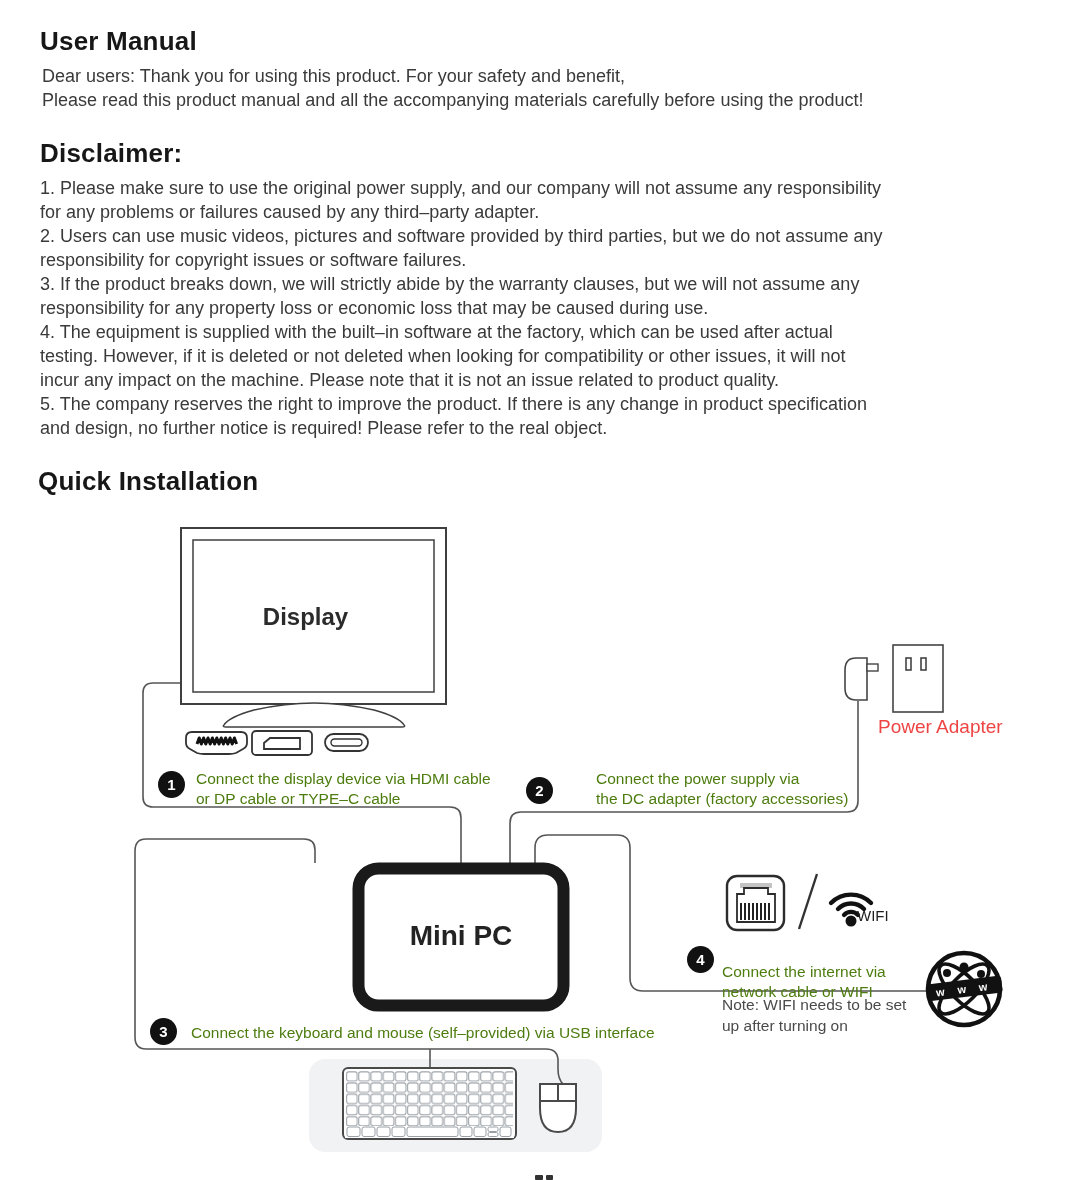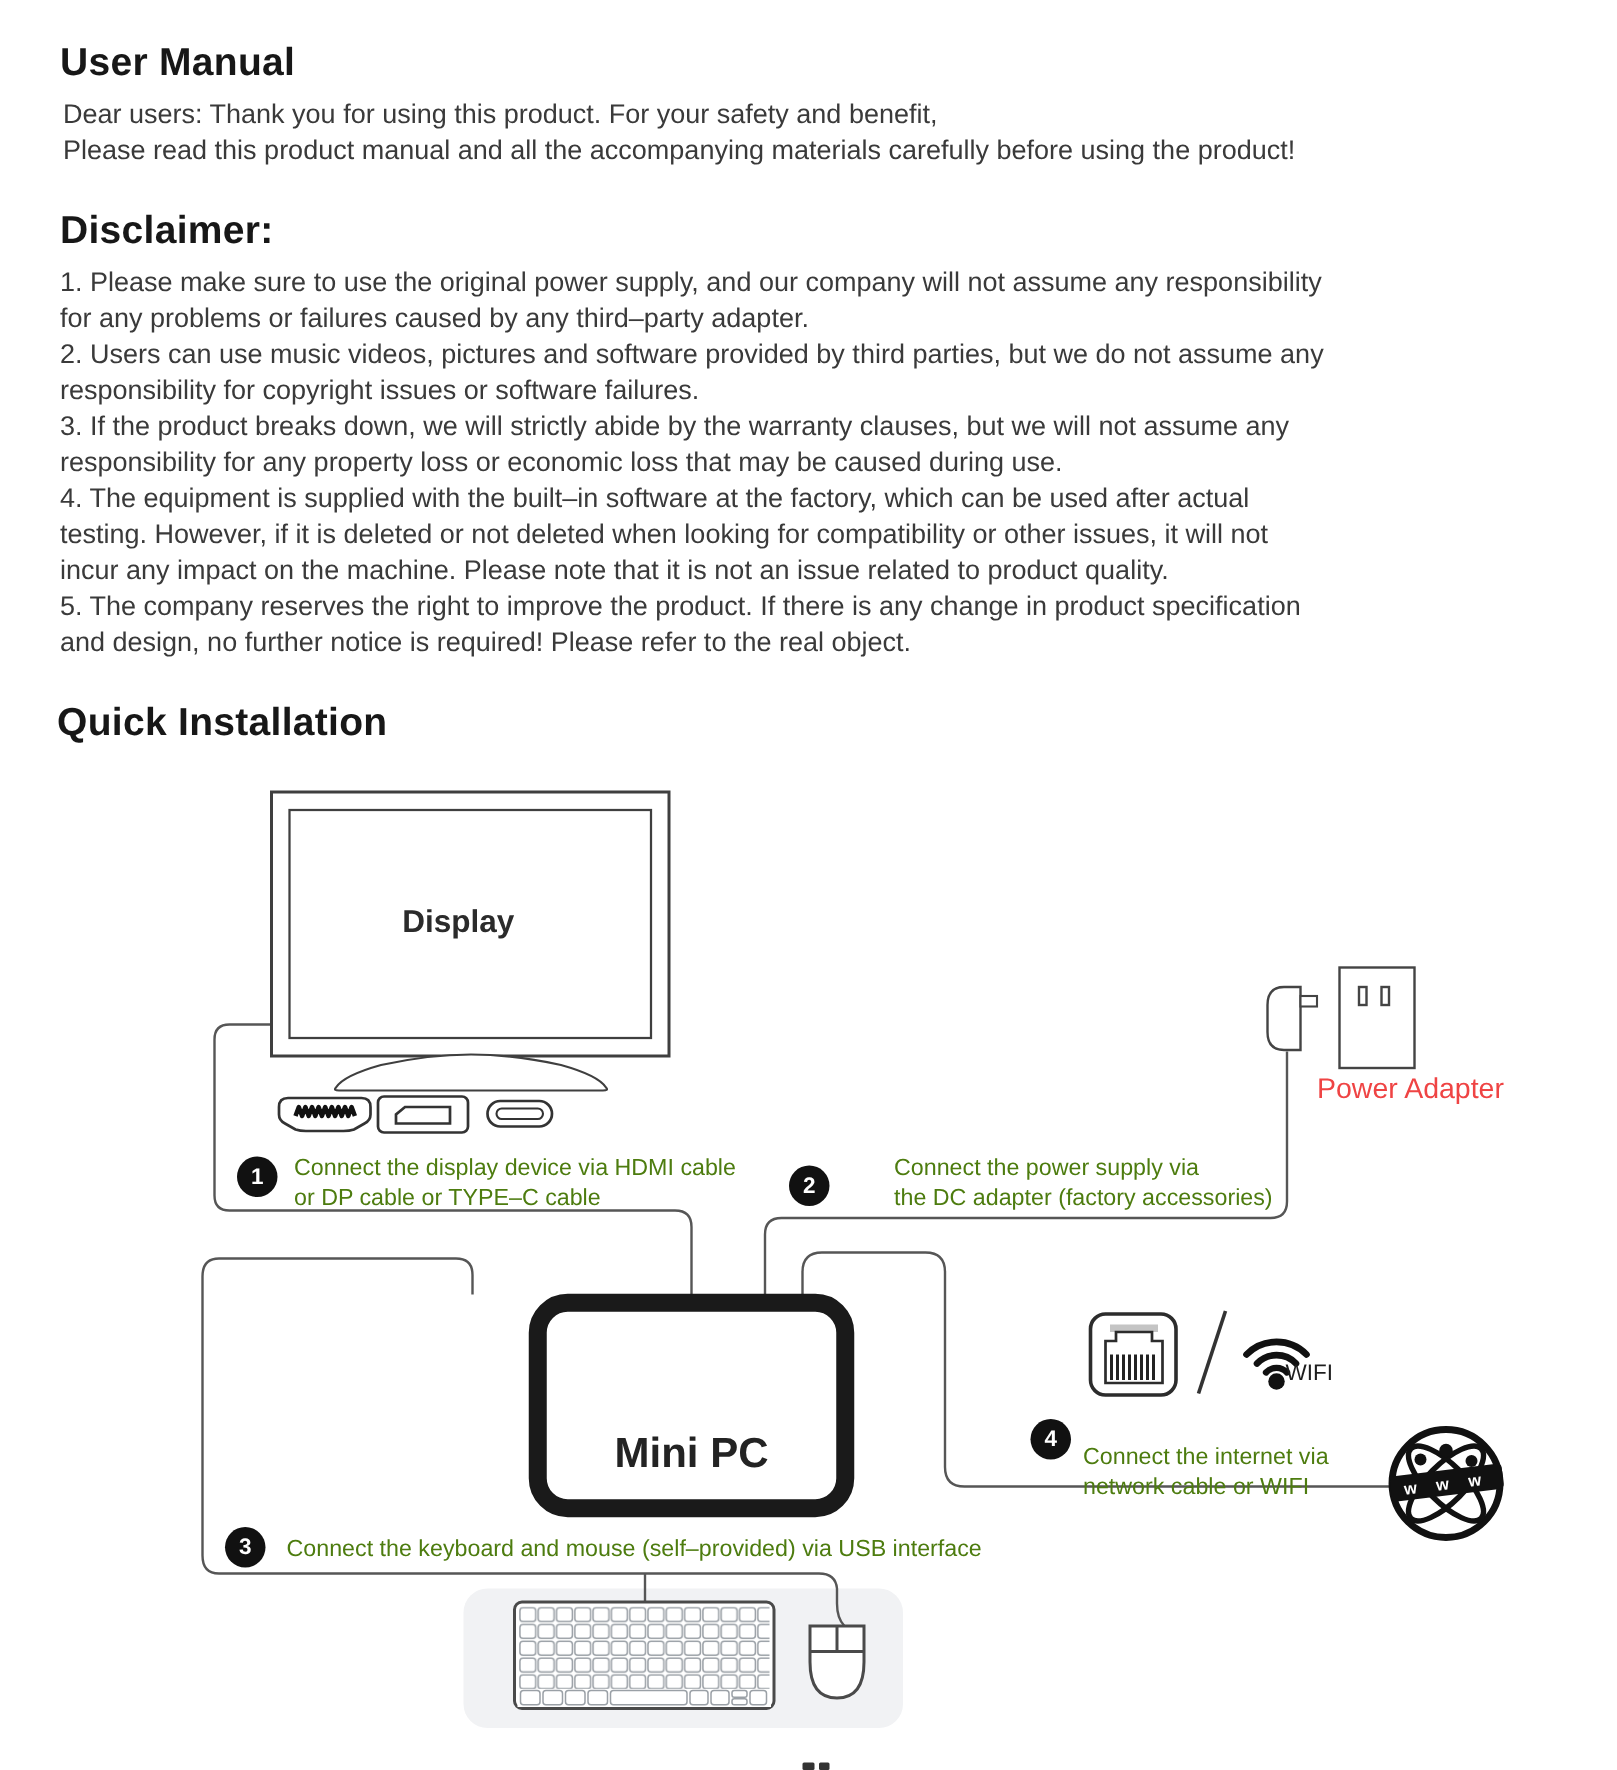--- a/index.html
+++ b/index.html
@@ -4,22 +4,22 @@
 <style>
   html,body{margin:0;padding:0;background:#ffffff;}
   .page{position:relative;width:1078px;height:1180px;background:#fff;overflow:hidden;
         font-family:"Liberation Sans",sans-serif;color:#3c3c3c;}
   .abs{position:absolute;}
   h1,h2{margin:0;font-weight:bold;color:#171717;}
   .h-title{font-size:26px;letter-spacing:0.2px;}
   .body-text{font-size:18px;line-height:24px;white-space:pre-line;color:#3a3a3a;}
   .disc p{margin:0;font-size:18px;line-height:24px;white-space:pre-line;color:#3a3a3a;}
   .diagram-label{color:#2b2b2b;}
-  .lbl-display{left:193px;top:603px;width:225px;text-align:center;font-weight:bold;font-size:21px;}
-  .lbl-minipc{left:358px;top:920px;width:206px;text-align:center;font-weight:bold;font-size:28px;color:#232323;margin-top:33px;}
+  .lbl-display{left:193px;top:603px;width:225px;text-align:center;font-weight:bold;font-size:24px;}
+  .lbl-minipc{left:358px;top:920px;width:206px;text-align:center;font-weight:bold;font-size:28px;color:#232323;}
   .lbl-padapter{left:878px;top:716px;font-size:19px;color:#ef4444;}
   .lbl-wifi{left:857px;top:907px;font-size:15px;color:#1e1e1e;}
   .badge{width:27px;height:27px;border-radius:50%;background:#111;color:#fff;
          font-size:15px;font-weight:bold;display:flex;align-items:center;justify-content:center;}
   .step-text{font-size:15.5px;line-height:20px;white-space:pre-line;color:#4d7c0f;}
   .note-text{font-size:15.5px;line-height:21px;white-space:pre-line;color:#4a4a4a;}
   svg{position:absolute;left:0;top:0;}
   .labels{position:absolute;inset:0;z-index:2;}
 </style>
 </head>
@@ -185,14 +185,16 @@
     <div class="abs step-text" style="left:562px;top:769px;margin-left:34px;">Connect the power supply via
 the DC adapter (factory accessories)</div>
 
     <div class="abs badge" style="left:150px;top:1018px;">3</div>
     <div class="abs step-text" style="left:191px;top:1023px;">Connect the keyboard and mouse (self–provided) via USB interface</div>
 
     <div class="abs badge" style="left:687px;top:946px;">4</div>
     <div class="abs step-text" style="left:722px;top:946px;margin-top:16px;">Connect the internet via
 network cable or WIFI</div>
 
+    <div class="abs note-text" style="left:722px;top:994px;">Note: WIFI needs to be set
+up after turning on</div>
   </div>
 </div>
 
 </body></html>

